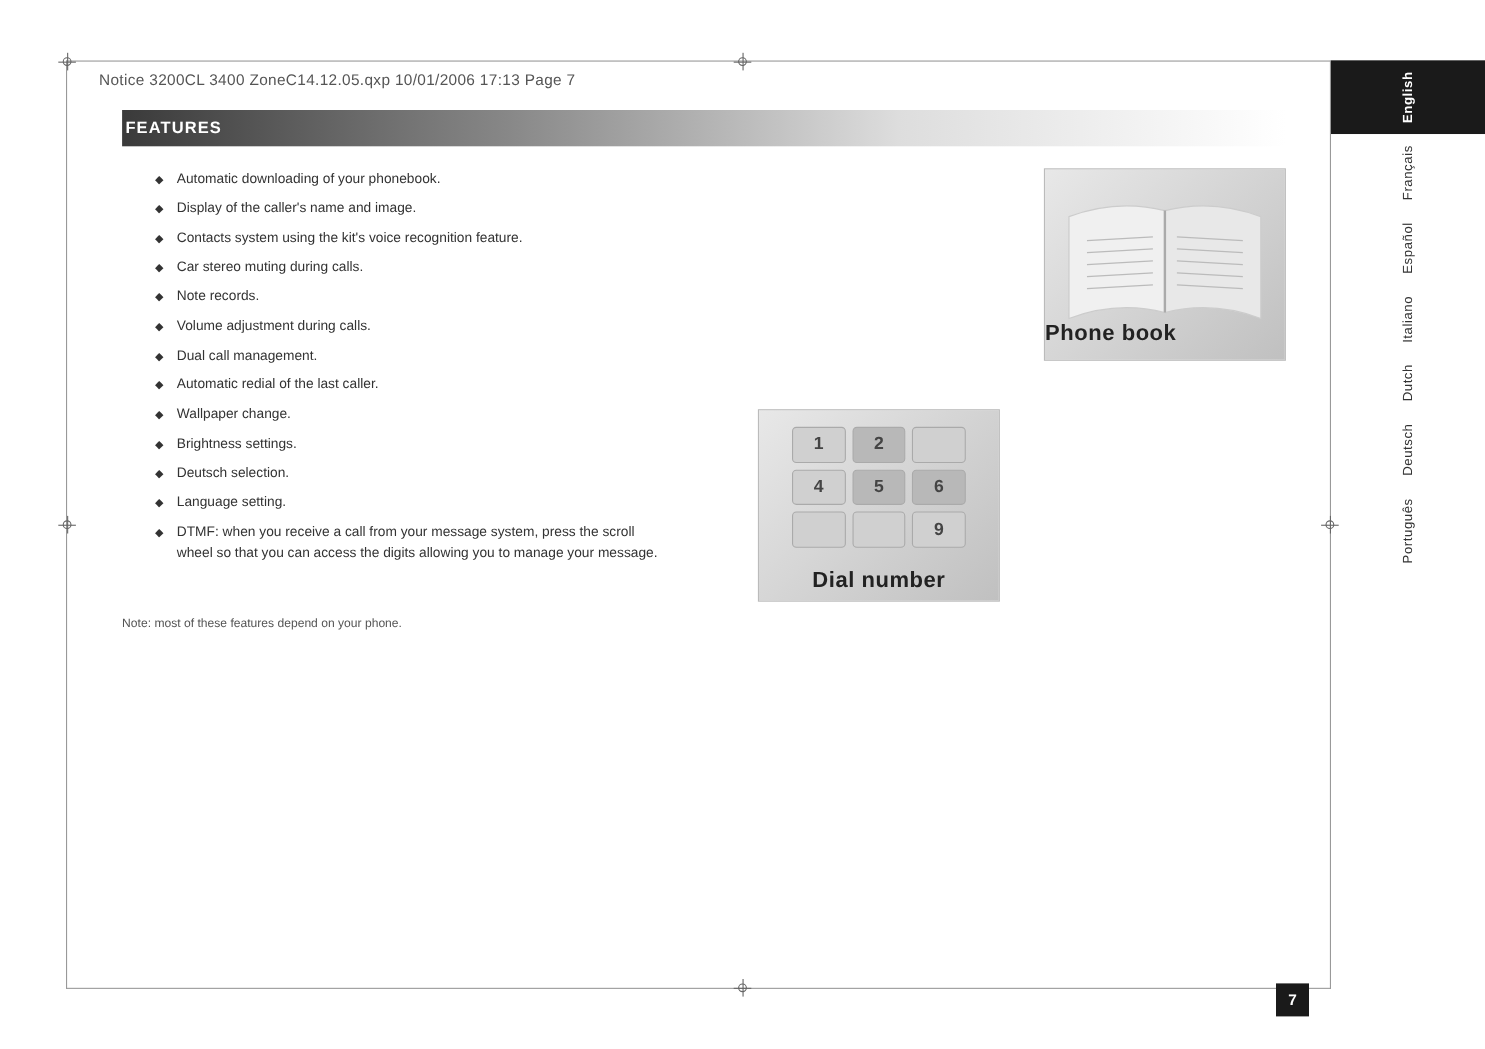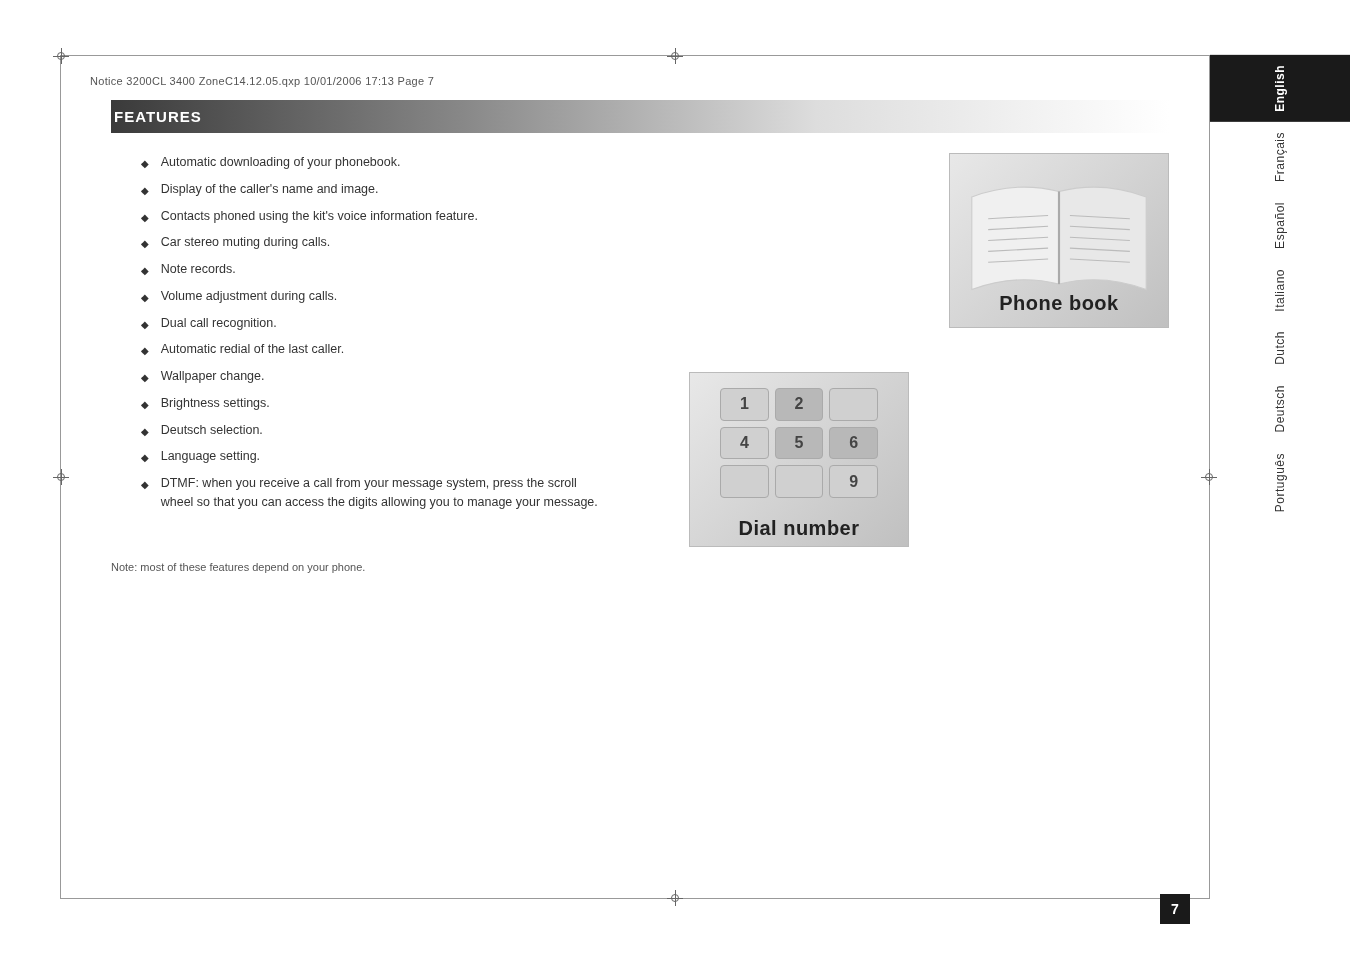--- a/index.html
+++ b/index.html
@@ -80,23 +80,23 @@
       border: 1px solid #666;
       border-radius: 50%;
       top: 50%;
       left: 50%;
       transform: translate(-50%, -50%);
     }
 
     
     .header-text {
       position: absolute;
-      top: 75px;
+      top: 64px;
       left: 90px;
-      font-size: 11px;
+      font-size: 14px;
       color: #555;
       letter-spacing: 0.3px;
     }
 
     
     .lang-sidebar {
       position: absolute;
       top: 55px;
       right: 0;
       width: 140px;
@@ -207,21 +207,20 @@
 
     
     .phonebook-img {
       width: 220px;
       height: 175px;
       background: linear-gradient(135deg, #e8e8e8, #c0c0c0);
       border: 1px solid #bbb;
       position: relative;
       display: flex;
       align-items: flex-end;
-      justify-content: center;
       overflow: hidden;
       margin-left: 28px;
     }
 
     
     .book-svg {
       width: 100%;
       height: 100%;
     }
 
@@ -357,41 +356,41 @@
         <span class="bullet-text">Automatic downloading of your phonebook.</span>
       </div>
 
       <div class="bullet-item">
         <span class="bullet-diamond">◆</span>
         <span class="bullet-text">Display of the caller's name and image.</span>
       </div>
 
       <div class="bullet-item">
         <span class="bullet-diamond">◆</span>
-        <span class="bullet-text">Contacts phoned using the kit's voice information feature.</span>
+        <span class="bullet-text">Contacts system using the kit's voice recognition feature.</span>
       </div>
 
       <div class="bullet-item">
         <span class="bullet-diamond">◆</span>
         <span class="bullet-text">Car stereo muting during calls.</span>
       </div>
 
       <div class="bullet-item">
         <span class="bullet-diamond">◆</span>
         <span class="bullet-text">Note records.</span>
       </div>
 
       <div class="bullet-item">
         <span class="bullet-diamond">◆</span>
         <span class="bullet-text">Volume adjustment during calls.</span>
       </div>
 
       <div class="bullet-item">
         <span class="bullet-diamond">◆</span>
-        <span class="bullet-text">Dual call recognition.</span>
+        <span class="bullet-text">Dual call management.</span>
       </div>
 
       <div class="bullet-item">
         <span class="bullet-diamond">◆</span>
         <span class="bullet-text">Automatic redial of the last caller.</span>
       </div>
 
       <div style="display:flex; gap:20px; align-items:flex-start;">
         <div style="flex:1;">
           <div class="bullet-item">

